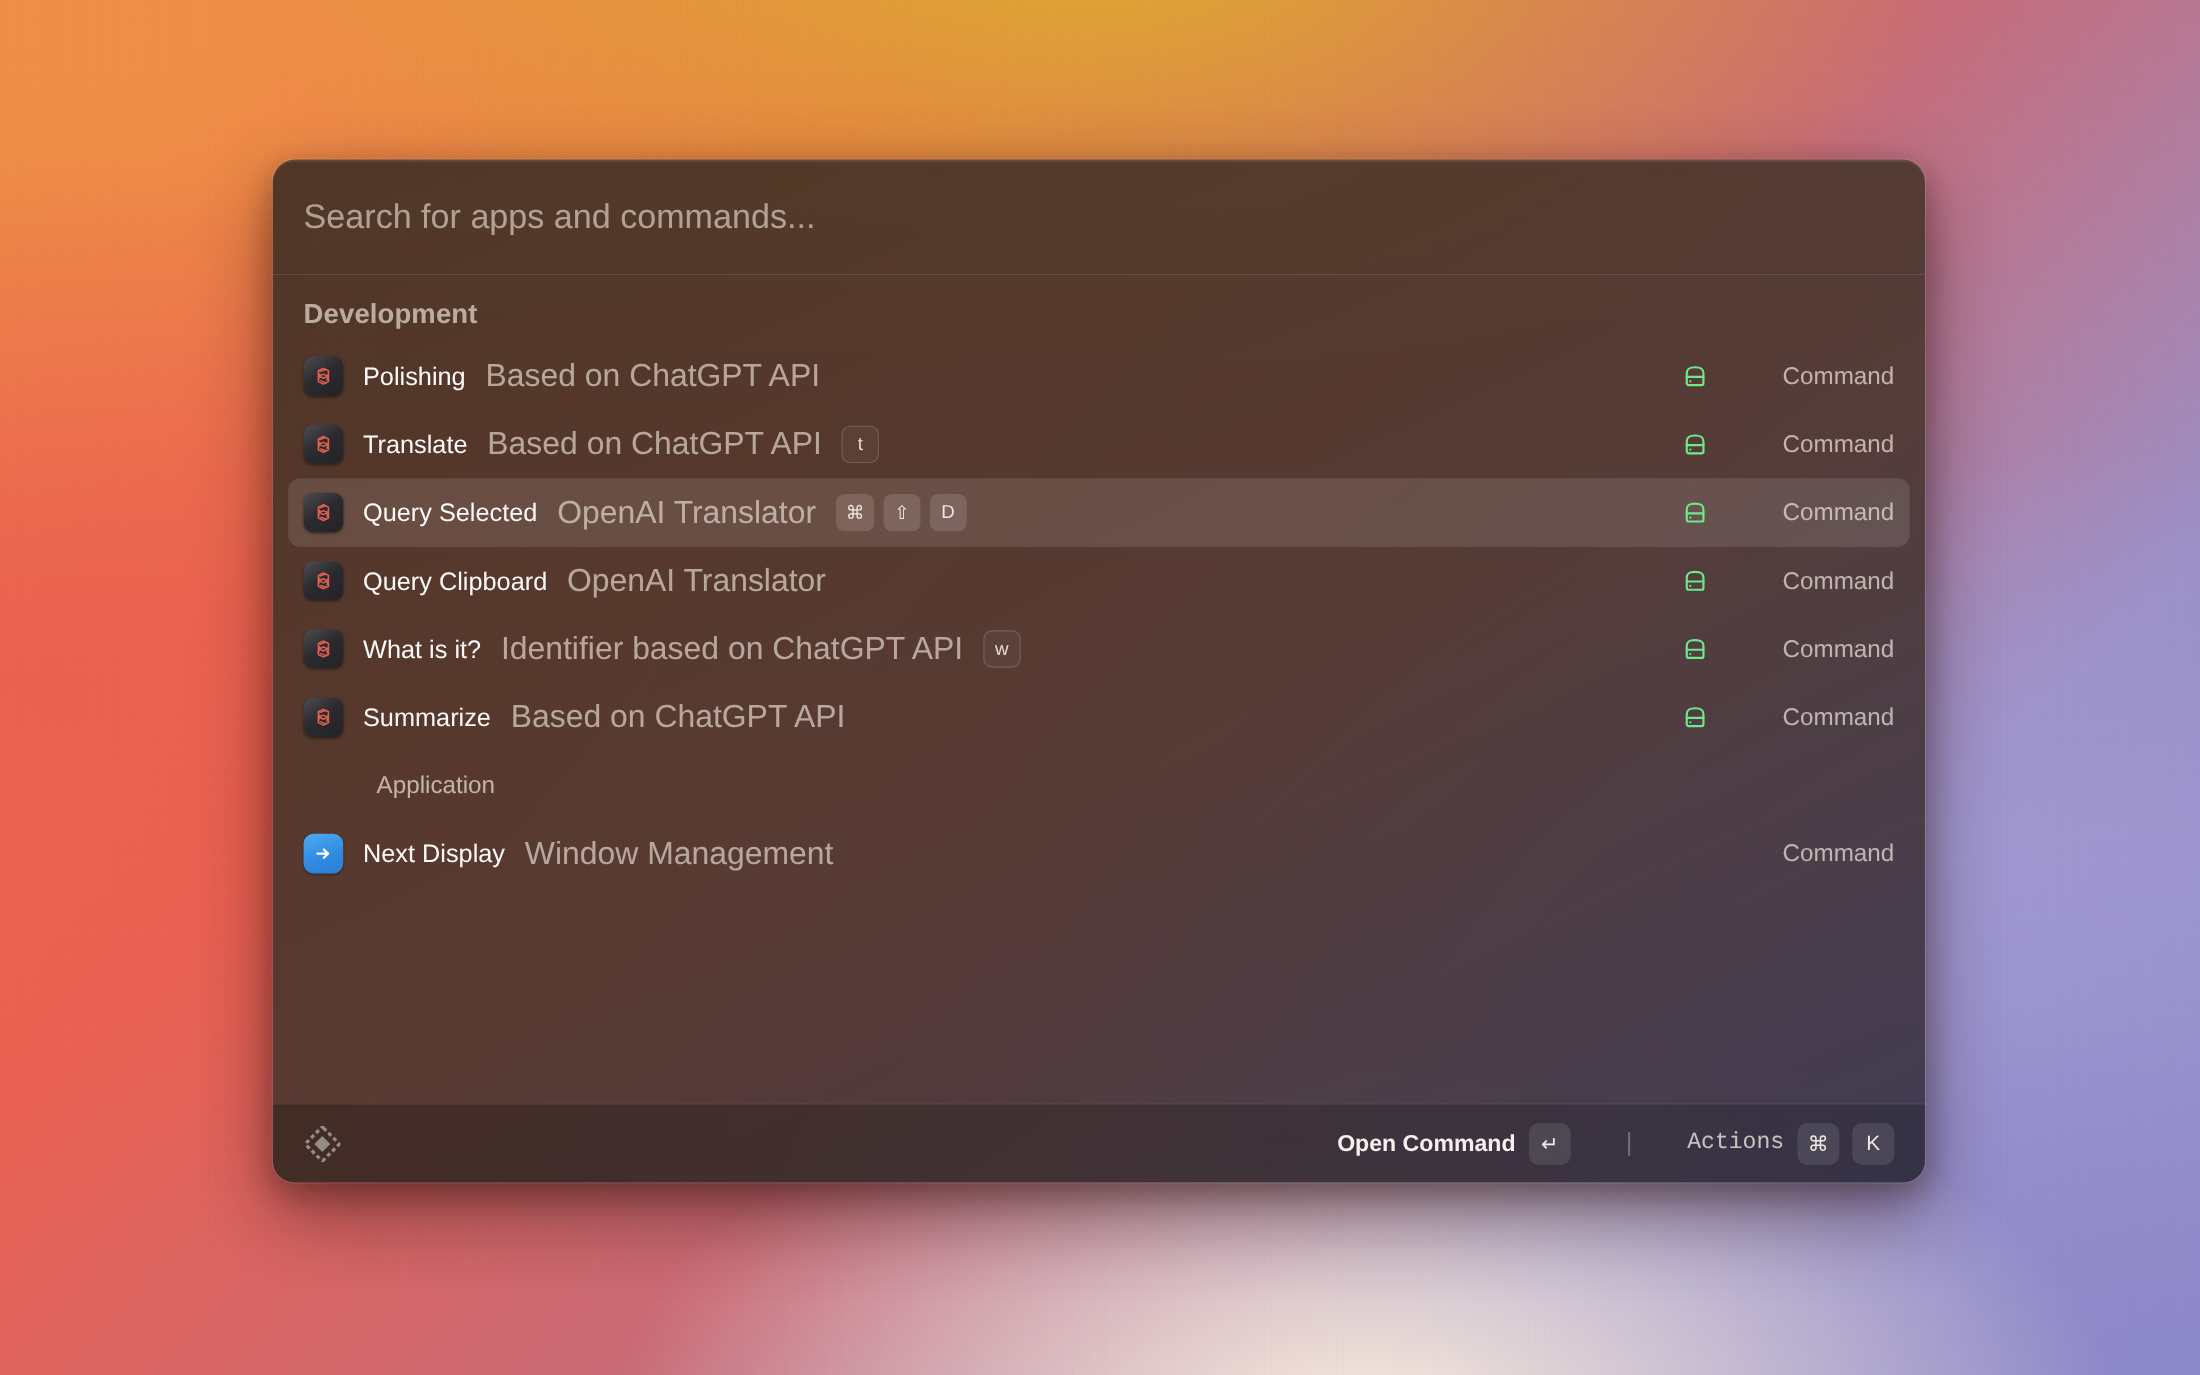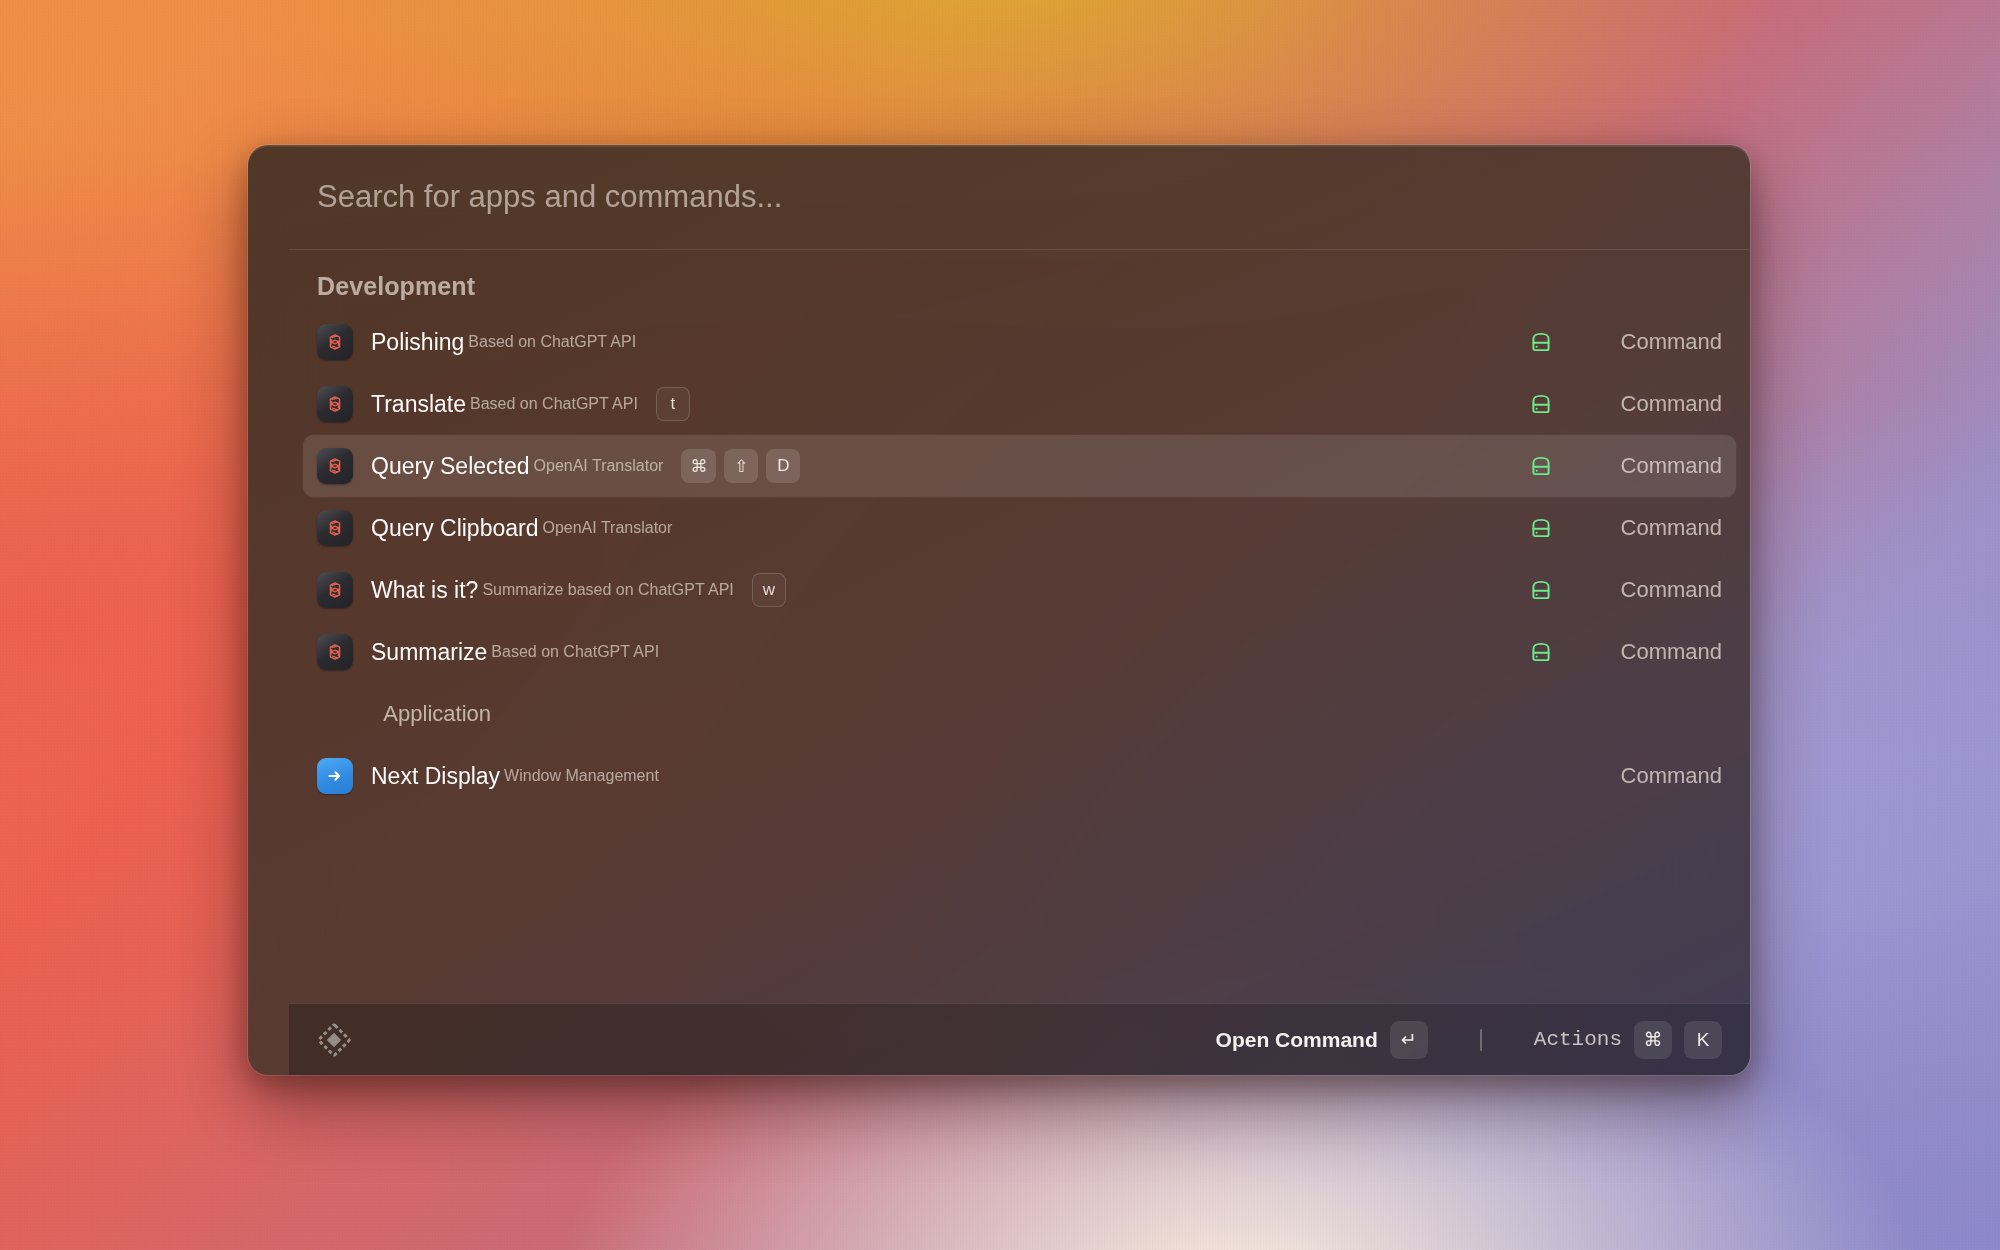--- a/index.html
+++ b/index.html
@@ -41,21 +41,20 @@
       linear-gradient(155deg, rgba(62,46,36,0.90) 0%, rgba(70,52,40,0.90) 30%,
                       rgba(74,54,46,0.90) 55%, rgba(66,52,58,0.90) 78%, rgba(58,52,72,0.92) 100%);
     backdrop-filter: blur(40px);
     box-shadow:
       0 0 0 1px rgba(255,255,255,0.12),
       0 2px 1px rgba(255,255,255,0.10) inset,
       0 30px 70px rgba(40,15,10,0.45),
       0 10px 28px rgba(40,15,10,0.32);
     display:flex; flex-direction:column;
     color:#fff;
-    padding-left:41px;
   }
 
   
   #searchbar{
     height:105px; flex:0 0 105px;
     display:flex; align-items:center;
     padding:0 28px;
     border-bottom:1px solid rgba(255,255,255,0.10);
   }
   #search-input{
@@ -94,23 +93,23 @@
     width:36px; height:36px; flex:0 0 36px;
     margin-right:18px;
     position:relative;
     display:flex; align-items:center; justify-content:center;
   }
   .row-title{
     font-size:23px; font-weight:500; color:#fdfbfa;
     white-space:nowrap;
   }
   .row-sub{
-    font-size:16px; font-weight:400;
+    font-size:29px; font-weight:400;
     color:rgba(234,224,216,0.66);
-    margin-left:4px; white-space:nowrap;
+    margin-left:18px; white-space:nowrap;
   }
   .kbd-group{ display:flex; align-items:center; gap:8px; margin-left:18px; }
   .kbd{
     min-width:34px; height:34px; padding:0 8px;
     border-radius:8px;
     display:flex; align-items:center; justify-content:center;
     font-size:17px; color:#e6ddd6;
     border:1px solid rgba(255,255,255,0.17);
     background:rgba(255,255,255,0.035);
   }
@@ -307,21 +306,21 @@
         <div class="icon-wrap">
           <div class="icon-chatgpt">
             <svg viewBox="0 0 24 24" width="22" height="22" fill="none" stroke="#e2604f" stroke-width="1.5" stroke-linejoin="round" stroke-linecap="round">
               <path d="M12 4.2 L17 6.6 L17 11.6 L12 14 L7 11.6 L7 6.6 Z"></path>
               <path d="M12 10 L17 12.4 L17 17.4 L12 19.8 L7 17.4 L7 12.4 Z"></path>
               <path d="M8.6 7.2 L14.2 5.3 M16.6 10.2 L15.6 16 M14.8 18.6 L9.4 16.6 M7.2 15.6 L8.4 9.8"></path>
             </svg>
           </div>
         </div>
         <span class="row-title">What is it?</span>
-        <span class="row-sub">Summarize based on ChatGPT API</span>
+        <span class="row-sub">Identifier based on ChatGPT API</span>
         <div class="kbd-group">
           <span class="kbd">w</span>
         </div>
       </div>
       <div class="row-right">
         <svg class="cmd-icon" viewBox="0 0 24 24" fill="none" stroke="#6ee98a" stroke-width="1.8" stroke-linejoin="round" stroke-linecap="round">
           <path d="M5 9.5 C5 6.5 6.2 4.5 12 4.5 C17.8 4.5 19 6.5 19 9.5 L19 18 C19 18.8 18.3 19.5 17.5 19.5 L6.5 19.5 C5.7 19.5 5 18.8 5 18 Z"></path>
           <path d="M5 12.6 L19 12.6"></path>
           <circle cx="8" cy="16.3" r="0.95" fill="#6ee98a" stroke="none"></circle>
         </svg>

